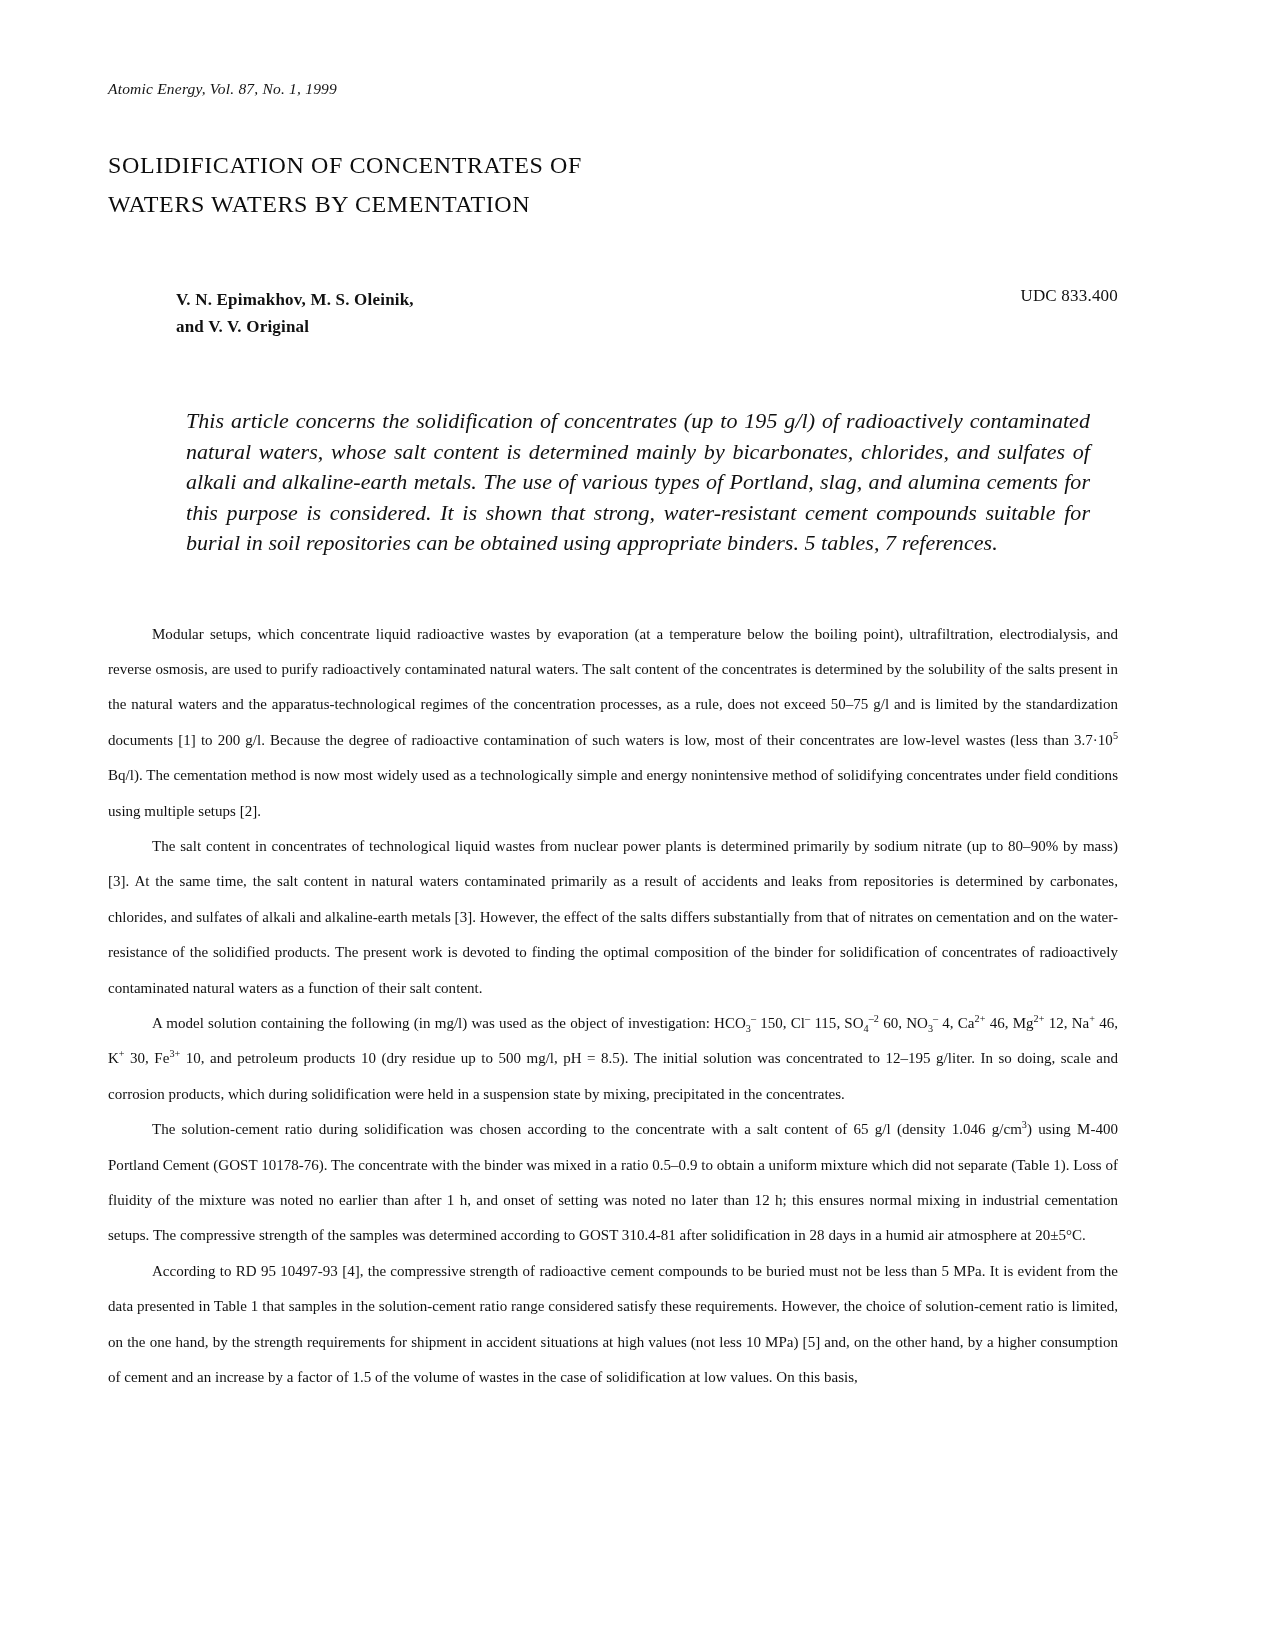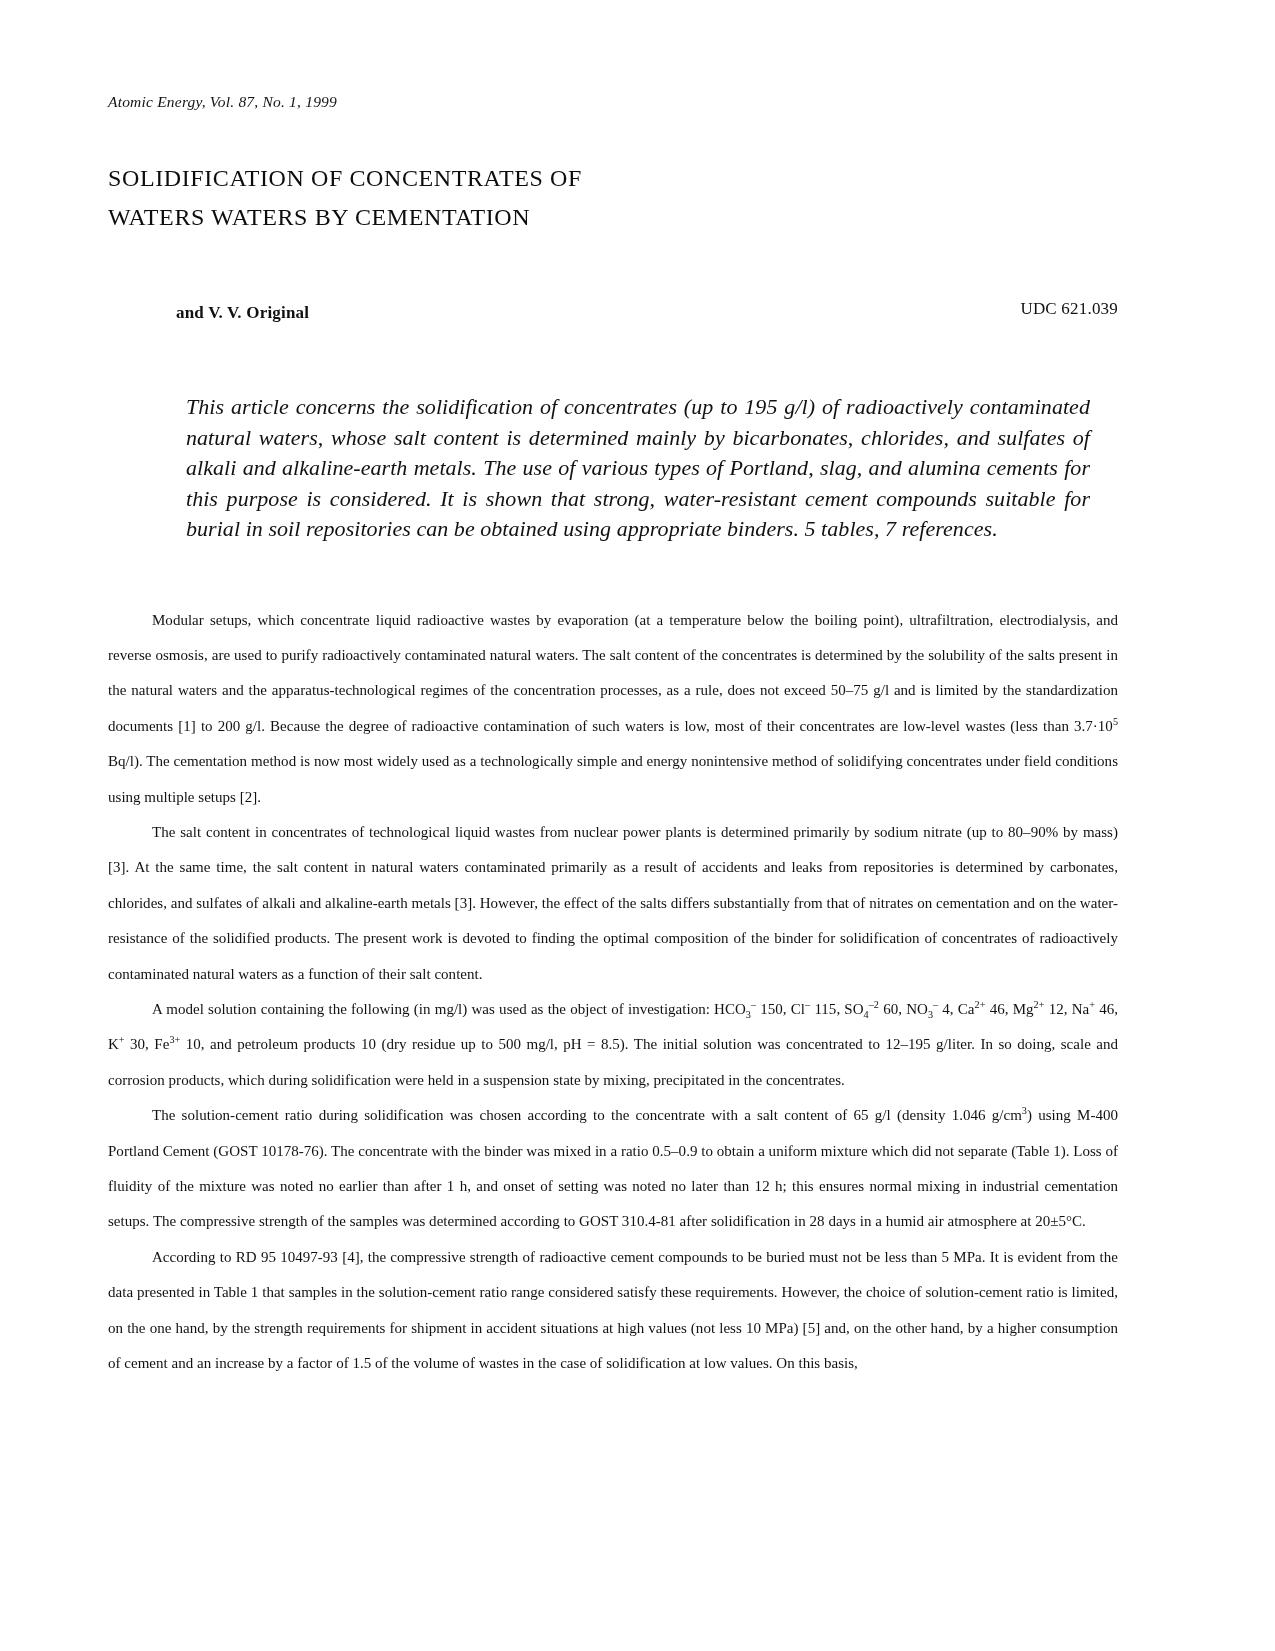--- a/index.html
+++ b/index.html
@@ -8,21 +8,21 @@
     background: #ffffff;
   }
   body {
     font-family: "Liberation Serif", "DejaVu Serif", serif;
     color: #111111;
   }
   .page {
     position: relative;
     width: 1275px;
     height: 1436px;
-    margin: 17px auto;
+    margin: 4px auto;
     background: #ffffff;
     overflow: hidden;
     border-radius: 23px;
   }
   .content {
     position: absolute;
     left: 108px;
     top: 0;
     width: 1010px;
   }
@@ -145,22 +145,23 @@
   <div class="content">
 
     <div class="running-head">Atomic Energy, Vol. 87, No. 1, 1999</div>
 
     <div class="title">
       <span class="title-line">SOLIDIFICATION OF CONCENTRATES OF</span>
       <span class="title-line">WATERS WATERS BY CEMENTATION</span>
     </div>
 
     <div class="author-block">
+      <div class="author-line">V. N. Epimakhov, M. S. Oleinik,</div>
       <div class="author-line">and V. V. Original</div>
-      <div class="udc">UDC 621.039</div>
+      <div class="udc">UDC 833.400</div>
     </div>
 
     <div class="abstract">This article concerns the solidification of concentrates (up to 195 g/l) of radioactively contaminated natural waters, whose salt content is determined mainly by bicarbonates, chlorides, and sulfates of alkali and alkaline-earth metals. The use of various types of Portland, slag, and alumina cements for this purpose is considered. It is shown that strong, water-resistant cement compounds suitable for burial in soil repositories can be obtained using appropriate binders. 5 tables, 7 references.</div>
 
     <div class="body-text">
 
       <p><span>Modular setups, which concentrate liquid radioactive wastes by evaporation (at a temperature below the boiling point), ultrafiltration, electrodialysis, and reverse osmosis, are used to purify radioactively contaminated natural waters. The salt content of the concentrates is determined by the solubility of the salts present in the natural waters and the apparatus-technological regimes of the concentration processes, as a rule, does not exceed 50–75 g/l and is limited by the standardization documents [1] to 200 g/l. Because the degree of radioactive contamination of such waters is low, most of their concentrates are low-level wastes (less than 3.7·10</span><sup>5</sup><span> Bq/l). The cementation method is now most widely used as a technologically simple and energy nonintensive method of solidifying concentrates under field conditions using multiple setups [2].</span></p>
 
       <p>The salt content in concentrates of technological liquid wastes from nuclear power plants is determined primarily by sodium nitrate (up to 80–90% by mass) [3]. At the same time, the salt content in natural waters contaminated primarily as a result of accidents and leaks from repositories is determined by carbonates, chlorides, and sulfates of alkali and alkaline-earth metals [3]. However, the effect of the salts differs substantially from that of nitrates on cementation and on the water-resistance of the solidified products. The present work is devoted to finding the optimal composition of the binder for solidification of concentrates of radioactively contaminated natural waters as a function of their salt content.</p>
 

